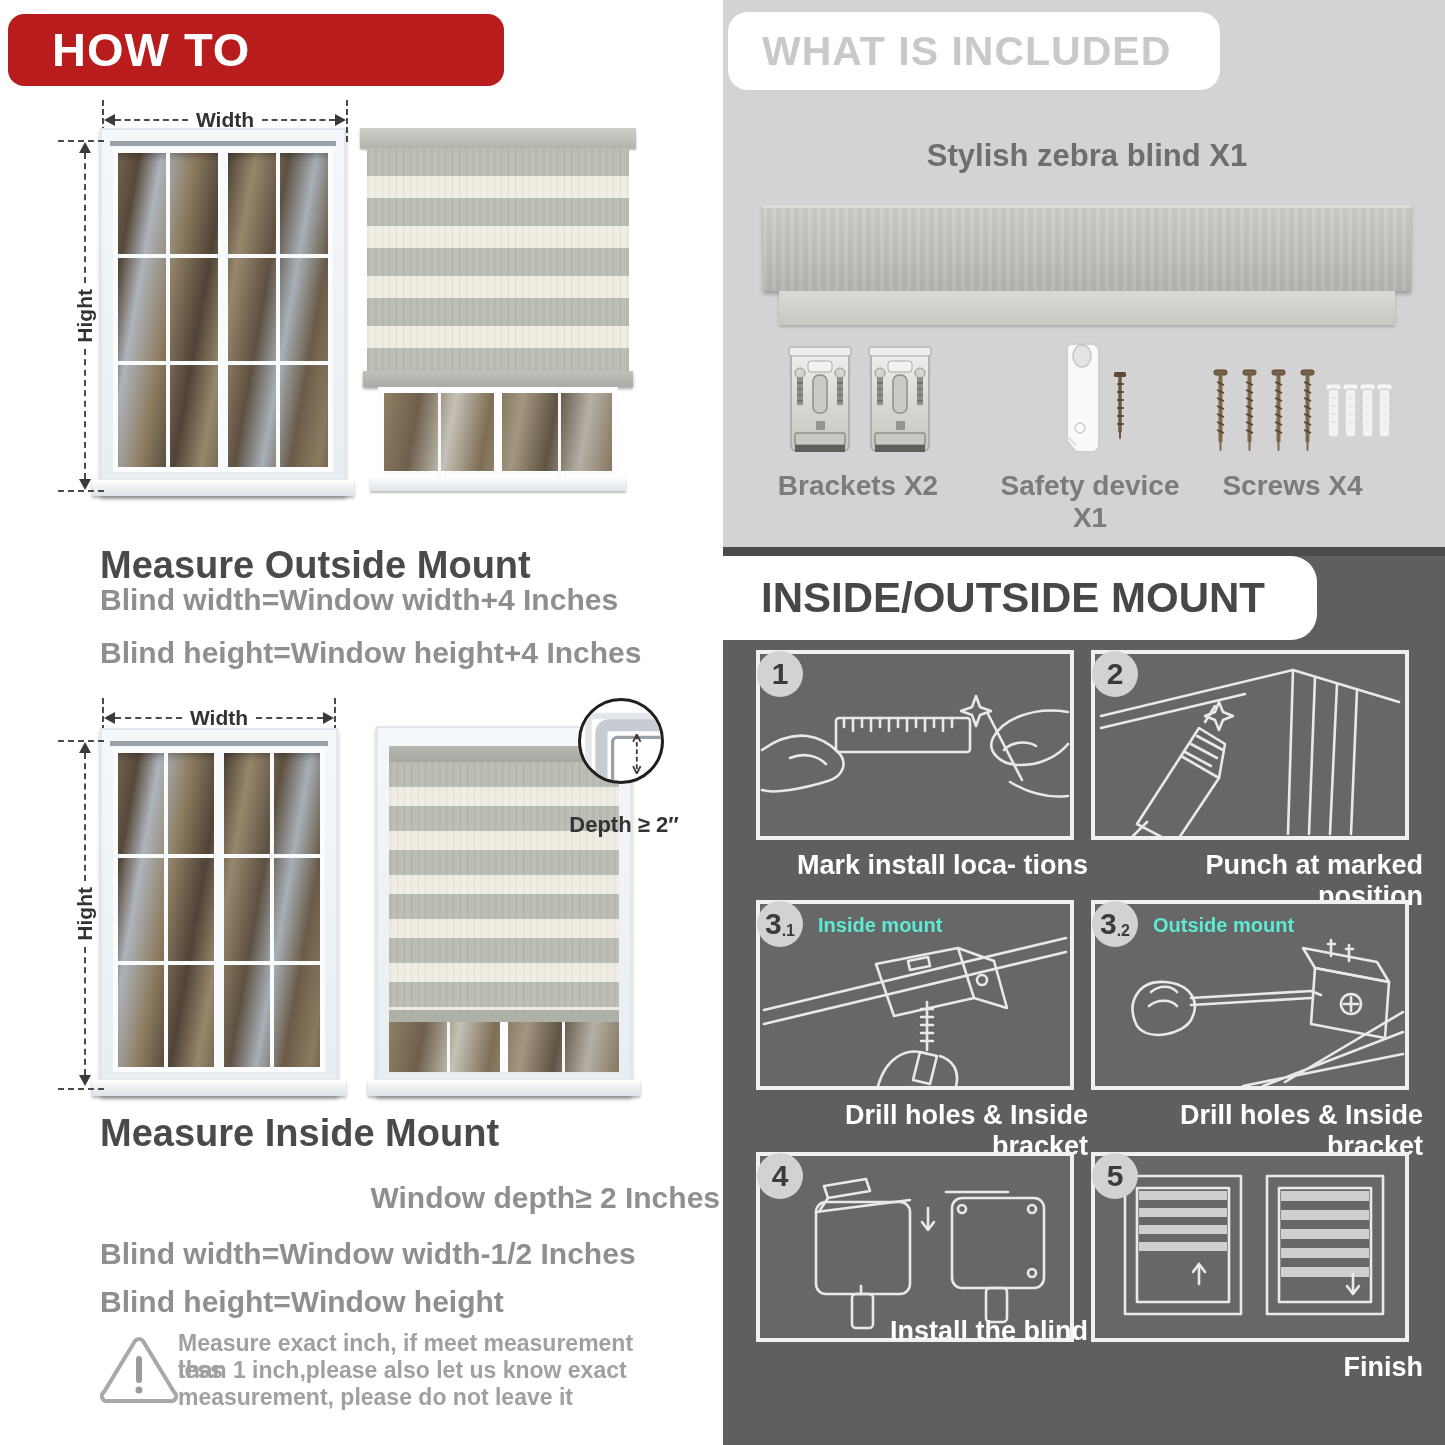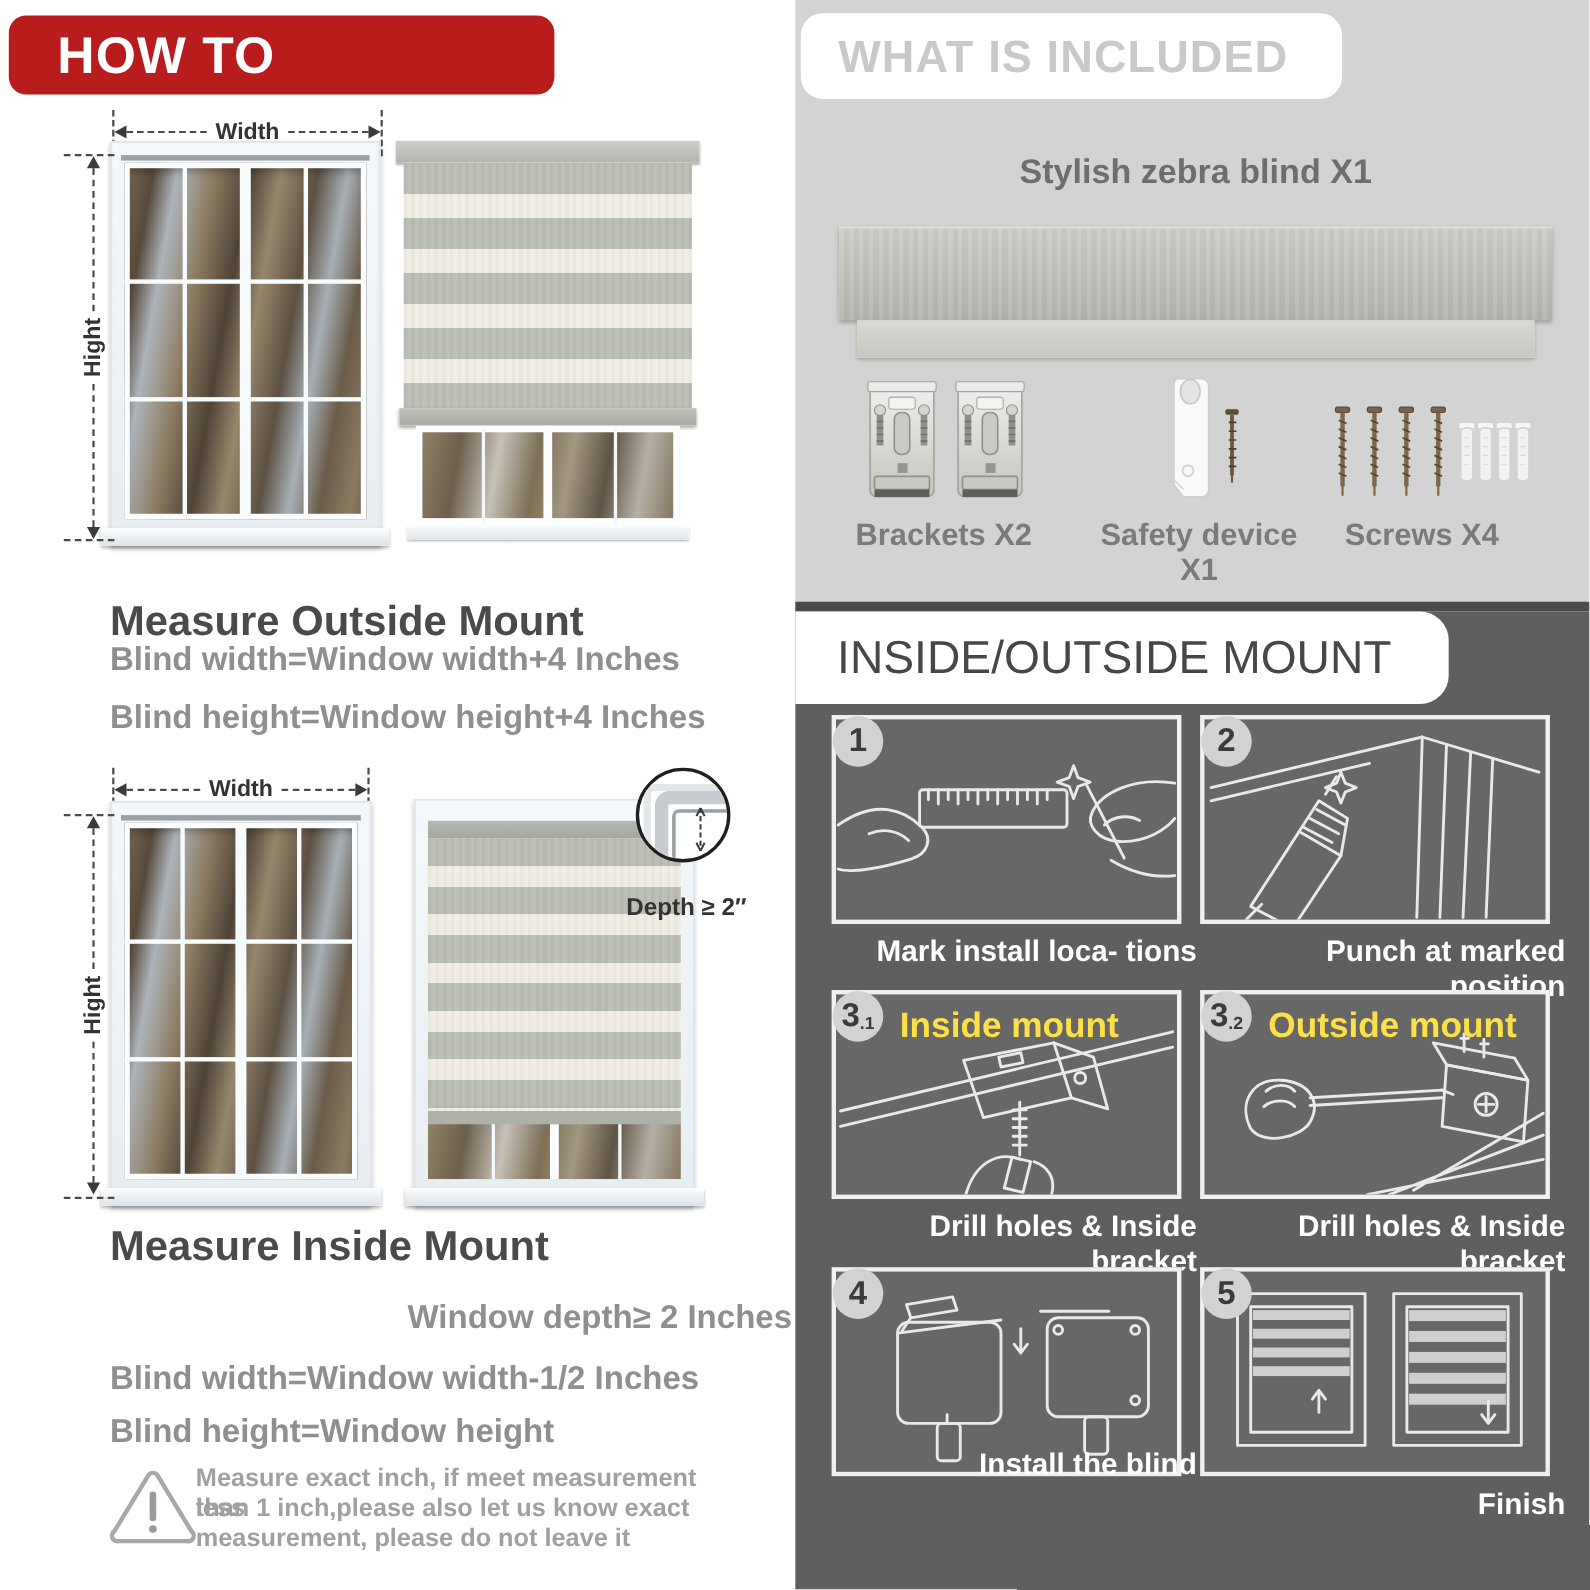--- a/index.html
+++ b/index.html
@@ -6,21 +6,21 @@
   body{width:1445px;height:1445px;position:relative;background:#ffffff;
        font-family:"Liberation Sans",sans-serif;overflow:hidden;}
   .abs{position:absolute;box-sizing:border-box;}
 
   
   .how-header{left:8px;top:14px;width:496px;height:72px;background:#b91c1c;border-radius:16px;
     color:#ffffff;font-size:47px;font-weight:bold;line-height:72px;padding-left:44px;letter-spacing:1px;}
   .included-header{left:728px;top:12px;width:492px;height:78px;background:#ffffff;border-radius:20px;
     color:#c9c9c9;font-size:41px;font-weight:bold;line-height:78px;padding-left:34px;letter-spacing:1px;}
   .mount-header{left:723px;top:556px;width:594px;height:84px;background:#ffffff;border-radius:0 26px 26px 0;
-    color:#474747;font-size:42px;font-weight:normal;line-height:84px;padding-left:38px;}
+    color:#474747;font-size:42px;font-weight:bold;line-height:84px;padding-left:38px;}
 
   
   .right-top{left:723px;top:0;width:722px;height:547px;background:#d3d3d3;}
   .dark-strip{left:723px;top:547px;width:722px;height:9px;background:#4b4b4b;}
   .right-dark{left:723px;top:556px;width:722px;height:889px;background:#5f5f5f;}
 
   .sec-title{font-weight:bold;color:#4a4a4a;font-size:38px;}
   .sec-line{font-weight:bold;color:#8f8f8f;font-size:30px;}
   .dim-label{font-weight:bold;color:#333333;font-size:21px;}
   .product-label{font-weight:bold;color:#6e6e6e;font-size:31px;text-align:center;}
@@ -90,21 +90,21 @@
     box-shadow:inset 0 3px 0 #dadcd6, 0 3px 4px rgba(0,0,0,.25);}
   .headrail-flange{left:779px;top:291px;width:616px;height:34px;
     background:linear-gradient(180deg,#d8dad4,#c6c8c2);box-shadow:0 2px 3px rgba(0,0,0,.2);}
 
   
   .panel{width:318px;height:190px;background:#676767;border:4px solid #f0f0f0;}
   .badge{position:absolute;left:-3px;top:-3px;width:46px;height:46px;border-radius:50%;
     background:#d2d2d2;color:#3b3b3b;font-weight:bold;font-size:30px;
     display:flex;align-items:center;justify-content:center;}
   .badge .sub{font-size:16px;align-self:flex-end;margin-bottom:7px;}
-  .plabel{position:absolute;left:58px;top:10px;color:#fde047;font-weight:bold;font-size:32px;}
+  .plabel{position:absolute;left:58px;top:10px;color:#5eead4;font-weight:bold;font-size:20px;}
   .caption{position:absolute;width:330px;color:#ffffff;font-weight:bold;font-size:27px;text-align:right;}
   .lineart path,.lineart line,.lineart rect,.lineart circle,.lineart ellipse,.lineart polyline{
     fill:none;stroke:#e9e9e9;stroke-width:2.6;stroke-linecap:round;stroke-linejoin:round;}
   .stepart{position:absolute;left:0;top:0;width:100%;height:100%;}
 </style>
 </head>
 <body>
 
 <div class="abs right-top"></div>
 <div class="abs dark-strip"></div>

